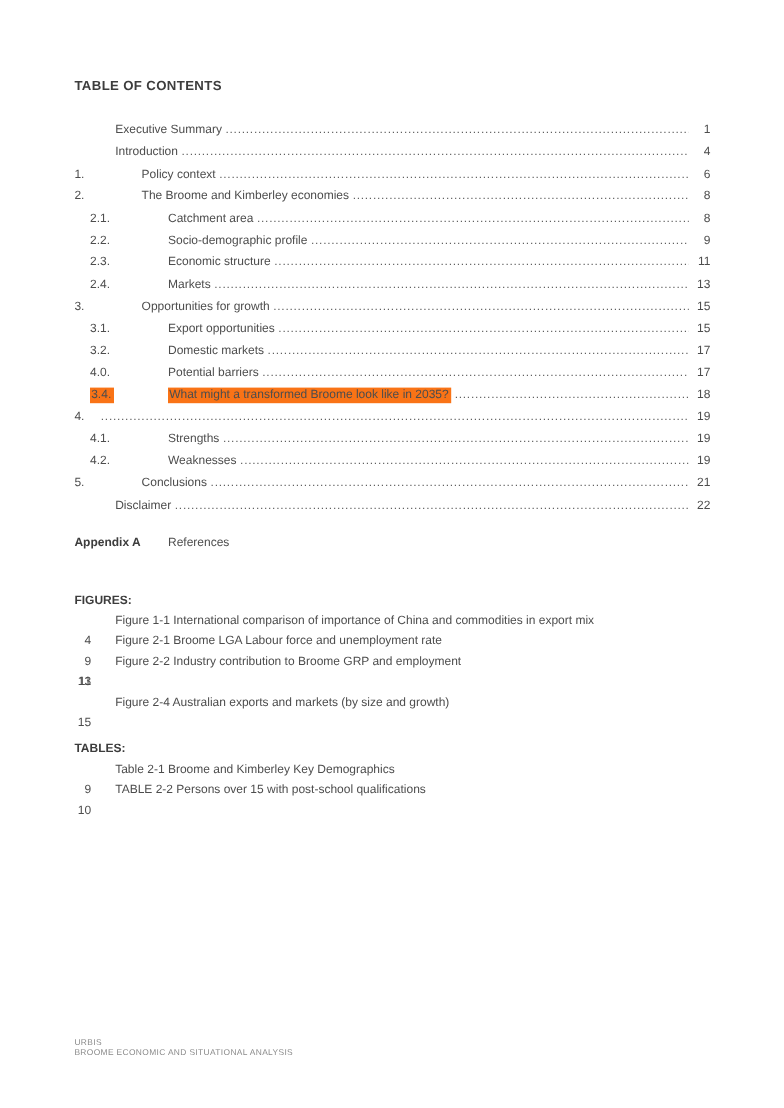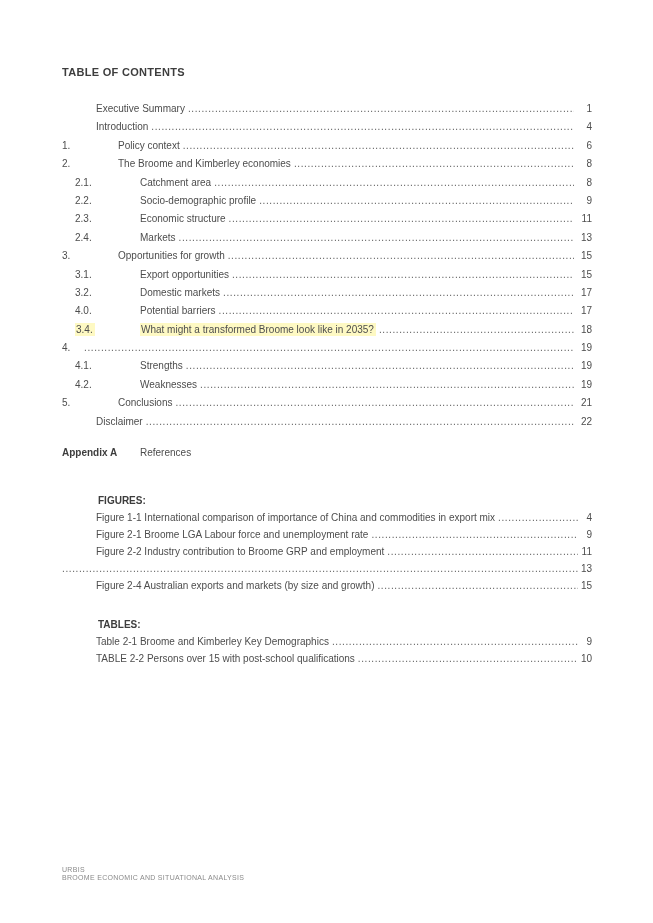--- a/index.html
+++ b/index.html
@@ -23,55 +23,54 @@
   }
   .toc { margin-top: 22px; }
   .row {
     display: flex;
     align-items: baseline;
     font-size: 10px;
     line-height: 18.4px;
     height: 18.4px;
     white-space: nowrap;
   }
-  .list .row { line-height: 17px; height: 17px; }
+  .list .row { line-height: 17px; height: 17px; flex-direction: column; }
   .num { flex: none; width: 22px; }
   .row.sub { padding-left: 13px; }
   .row.sub .num { width: 31px; }
   .label { flex: none; padding-right: 3px; padding-left: 34px; }
   .dots {
     flex: 1;
     overflow: hidden;
     white-space: nowrap;
     min-width: 0;
     color: #5e5e5e;
   }
   .dots::after {
     content: "..........................................................................................................................................................................................................................................................................";
     letter-spacing: 0.6px;
   }
   .pg { flex: none; text-align: right; min-width: 13px; padding-left: 5px; }
   .list .pg { padding-left: 1px; }
   .row.hl .num-text,
-  .row.hl .label-text { background: #fef9c3; padding: 1px 2px 1px 1px; }
+  .row.hl .label-text { background: #f97316; padding: 1px 2px 1px 1px; }
   .appendix-row {
     display: flex;
     margin-top: 14px;
     font-size: 10px;
     line-height: 15px;
   }
   .appendix-label { flex: none; width: 78px; font-weight: bold; color: #3d3d3d; }
   .section-figures { margin-top: 33px; }
   .section-tables { margin-top: 23px; }
   .section-heading {
     font-size: 10px;
     font-weight: bold;
     color: #3d3d3d;
     line-height: 16px;
-    margin-left: 36px;
   }
   .footer {
     position: absolute;
     left: 62px;
     top: 866px;
     font-size: 7px;
     line-height: 8px;
     color: #8a8a8a;
     letter-spacing: 0.3px;
   }

